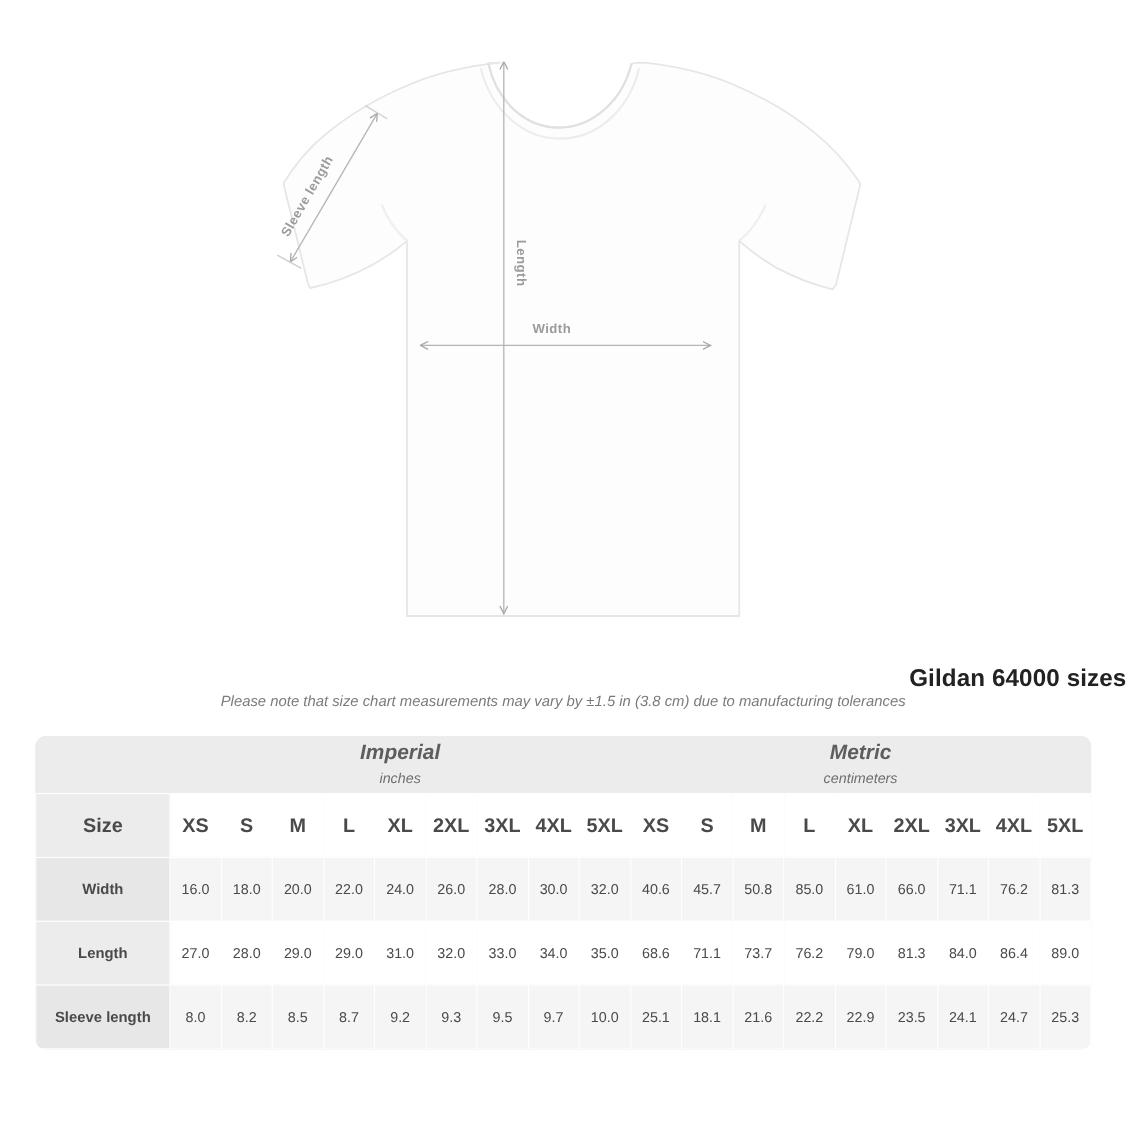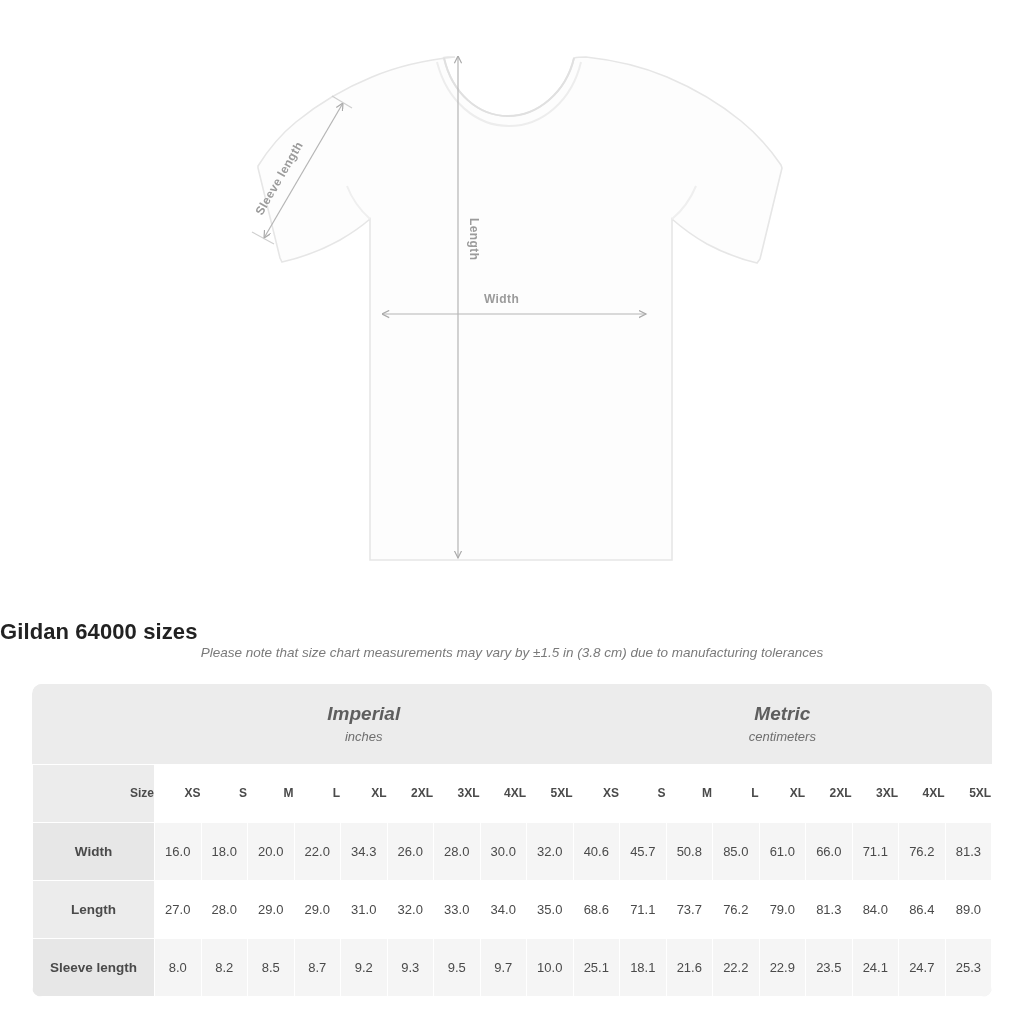--- a/index.html
+++ b/index.html
@@ -22,25 +22,25 @@
     width: 1024px;
     height: 590px;
   }
   .shirt-svg {
     position: absolute;
     left: 0; top: 0;
   }
 
   
   .chart-title {
-    text-align: left;
+    text-align: right;
     font-size: 22px;
     font-weight: bold;
     color: #222222;
-    margin-top: 29px;
+    margin-top: 14px;
     letter-spacing: 0.1px;
   }
   .chart-note {
     text-align: center;
     font-size: 13.5px;
     font-style: italic;
     color: #7a7a7a;
   }
 
   
@@ -63,43 +63,42 @@
     color: #4a4a4a;
     padding: 0;
   }
   
   col.label-col { width: 122px; }
   col.unit-col  { width: 46.5px; }
 
   tr.unit-row td {
     background: #ececec;
     border: none;
-    height: 80px;
+    height: 52px;
   }
   .unit-title {
     font-size: 19px;
     font-style: italic;
     font-weight: bold;
     color: #5e5e5e;
     line-height: 1.15;
   }
   .unit-sub {
     font-size: 13px;
     font-style: italic;
     color: #6e6e6e;
     margin-top: 4px;
   }
 
   tr.head-row td {
     background: #ffffff;
     height: 58px;
     font-weight: bold;
     color: #4a4a4a;
-    font-size: 12px;
-    text-align: right;
+    font-size: 18px;
   }
   tr.head-row td.row-label {
     background: #ececec;
     font-weight: bold;
     color: #4a4a4a;
   }
 
   tr.data-row td {
     height: 58px;
     background: #ffffff;
@@ -247,21 +246,21 @@
           <td>4XL</td>
           <td>5XL</td>
         </tr>
 
         <tr class="data-row alt">
           <td class="row-label">Width</td>
           <td>16.0</td>
           <td>18.0</td>
           <td>20.0</td>
           <td>22.0</td>
-          <td>34.3</td>
+          <td>24.0</td>
           <td>26.0</td>
           <td>28.0</td>
           <td>30.0</td>
           <td>32.0</td>
           <td>40.6</td>
           <td>45.7</td>
           <td>50.8</td>
           <td>85.0</td>
           <td>61.0</td>
           <td>66.0</td>

